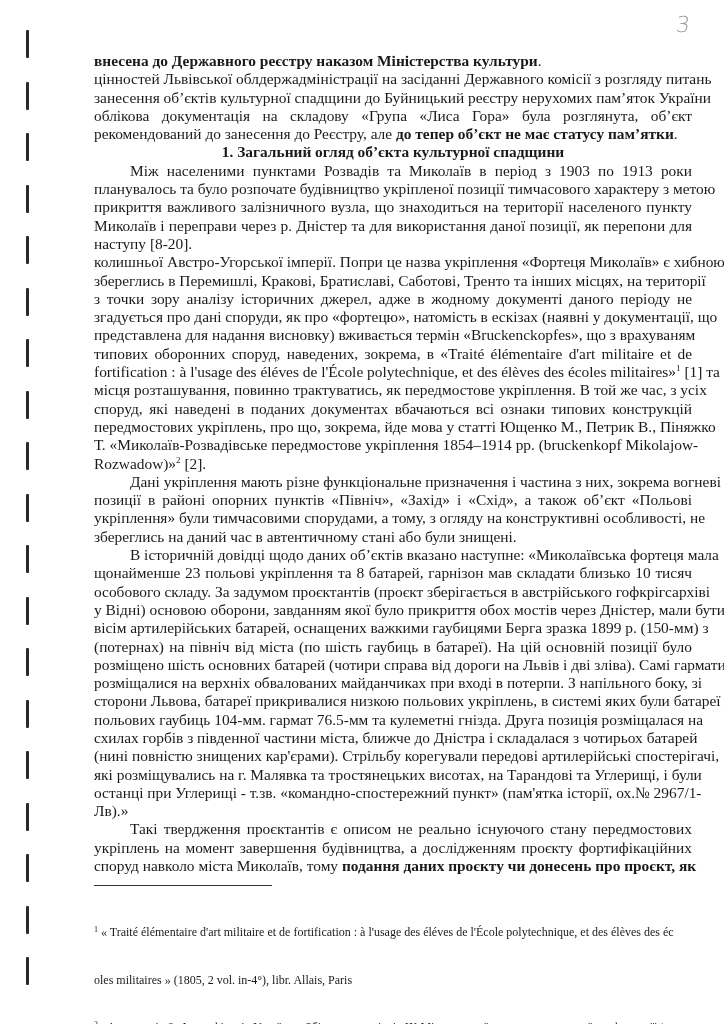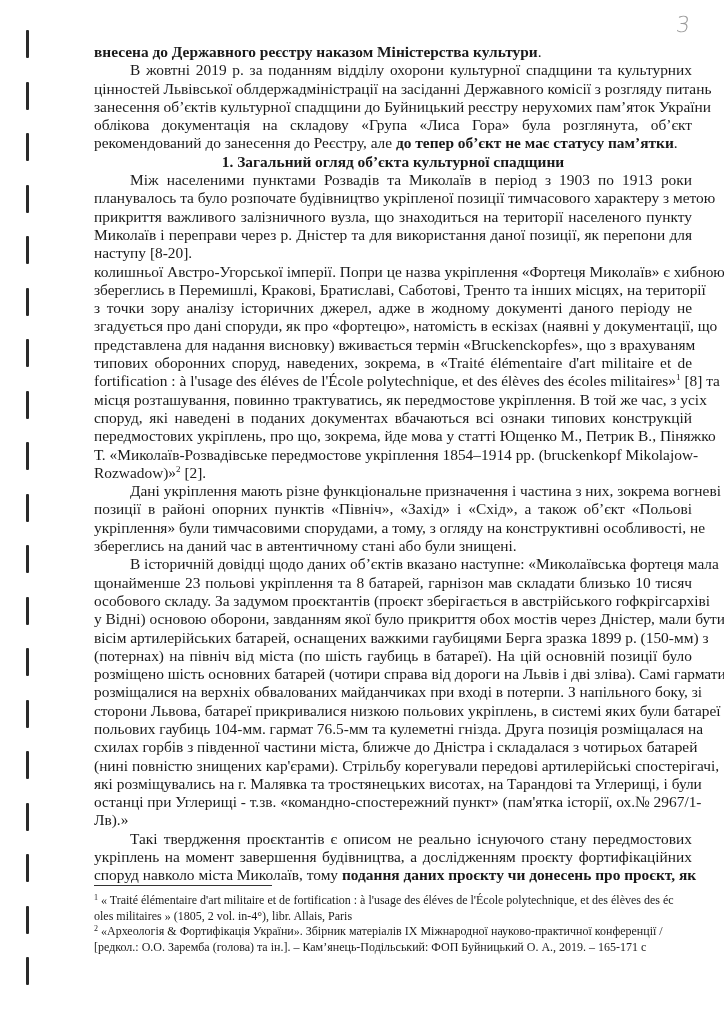--- a/index.html
+++ b/index.html
@@ -13,37 +13,37 @@
     font-family: "DejaVu Sans", sans-serif; font-size: 22px; font-weight: 200;
     color: #9a9a9a; transform: skewX(-6deg);
   }
   .binding {
     position: absolute; left: 26px; top: 30px; width: 4px; height: 994px;
   }
   .binding span {
     position: absolute; left: 0; width: 3px; height: 28px; background: #2a2a2a; border-radius: 1px;
   }
   .text {
-    position: absolute; left: 94px; top: 43px; width: 598px;
+    position: absolute; left: 94px; top: 52px; width: 598px;
     font-size: 15.4px; line-height: 18.3px;
   }
   .line { display: block; white-space: nowrap; text-align: justify; text-align-last: justify; height: 18.3px; }
   .line.last { text-align-last: left; }
   .line.indent { padding-left: 36px; }
   .line.center { text-align: left; text-align-last: center; }
   b { font-weight: bold; }
   sup { font-size: 9px; line-height: 0; vertical-align: 6px; }
   .rule {
     position: absolute; left: 94px; top: 885px; width: 178px; height: 1px; background: #333;
   }
   .footnotes {
     position: absolute; left: 94px; top: 893px; width: 598px;
     font-size: 12px; line-height: 15.6px;
   }
-  .footnotes .fline { display: block; white-space: nowrap; }
+  .footnotes .fline { display: block; white-space: nowrap; margin-top: 32px; }
   .footnotes sup { font-size: 8px; vertical-align: 4px; }
 </style>
 </head>
 <body>
 
 <div class="page-number">3</div>
 
 <div class="binding" id="binding">
     <span style="top: 0px;"></span>
     <span style="top: 51.5px;"></span>
@@ -61,38 +61,37 @@
     <span style="top: 669.5px;"></span>
     <span style="top: 721px;"></span>
     <span style="top: 772.5px;"></span>
     <span style="top: 824px;"></span>
     <span style="top: 875.5px;"></span>
     <span style="top: 927px;"></span>
   </div>
 
 <div class="text" id="body-text">
     <span class="line last"><b>внесена до Державного реєстру наказом Міністерства культури</b><span>.</span></span>
-    <span class="line indent"><span>В жовтні 2019 р. за поданням відділу охорони культурної спадщини та культурних</span></span>
     <span class="line"><span>цінностей Львівської облдержадміністрації на засіданні Державного комісії з розгляду питань</span></span>
     <span class="line"><span>занесення об’єктів культурної спадщини до Буйницький реєстру нерухомих пам’яток України</span></span>
     <span class="line"><span>облікова документація на складову «Група «Лиса Гора» була розглянута, об’єкт</span></span>
     <span class="line last"><span>рекомендований до занесення до Реєстру, але </span><b>до тепер об’єкт не має статусу пам’ятки</b><span>.</span></span>
     <span class="line center"><b>1.  Загальний огляд об’єкта культурної спадщини</b></span>
     <span class="line indent"><span>Між населеними пунктами Розвадів та Миколаїв в період з 1903 по 1913 роки</span></span>
     <span class="line"><span>планувалось та було розпочате будівництво укріпленої позиції тимчасового характеру з метою</span></span>
     <span class="line"><span>прикриття важливого залізничного вузла, що знаходиться на території населеного пункту</span></span>
     <span class="line"><span>Миколаїв і переправи через р. Дністер та для використання даної позиції, як перепони для</span></span>
     <span class="line last"><span>наступу [8-20].</span></span>
     <span class="line"><span>колишньої Австро-Угорської імперії. Попри це назва укріплення «Фортеця Миколаїв» є хибною</span></span>
     <span class="line"><span>збереглись в Перемишлі, Кракові, Братиславі, Саботові, Тренто та інших місцях, на території</span></span>
     <span class="line"><span>з точки зору аналізу історичних джерел, адже в жодному документі даного періоду не</span></span>
     <span class="line"><span>згадується про дані споруди, як про «фортецю», натомість в ескізах (наявні у документації, що</span></span>
     <span class="line"><span>представлена для надання висновку) вживається термін «Bruckenckopfes», що з врахуваням</span></span>
     <span class="line"><span>типових оборонних споруд, наведених, зокрема, в «Traité élémentaire d'art militaire et de</span></span>
-    <span class="line"><span>fortification : à l'usage des éléves de l'École polytechnique, et des élèves des écoles militaires»</span><sup>1</sup><span> [8] та</span></span>
+    <span class="line"><span>fortification : à l'usage des éléves de l'École polytechnique, et des élèves des écoles militaires»</span><sup>1</sup><span> [1] та</span></span>
     <span class="line"><span>місця розташування, повинно трактуватись, як передмостове укріплення. В той же час, з усіх</span></span>
     <span class="line"><span>споруд, які наведені в поданих документах вбачаються всі ознаки типових конструкцій</span></span>
     <span class="line"><span>передмостових укріплень, про що, зокрема, йде мова у статті Ющенко М., Петрик В., Піняжко</span></span>
     <span class="line"><span>Т. «Миколаїв-Розвадівське передмостове укріплення 1854–1914 рр. (bruckenkopf Mikolajow-</span></span>
     <span class="line last"><span>Rozwadow)»</span><sup>2</sup><span> [2].</span></span>
     <span class="line indent"><span>Дані укріплення мають різне функціональне призначення і частина з них, зокрема вогневі</span></span>
     <span class="line"><span>позиції в районі опорних пунктів «Північ», «Захід» і «Схід», а також об’єкт «Польові</span></span>
     <span class="line"><span>укріплення» були тимчасовими спорудами, а тому, з огляду на конструктивні особливості, не</span></span>
     <span class="line last"><span>збереглись на даний час в автентичному стані або були знищені.</span></span>
     <span class="line indent"><span>В історичній довідці щодо даних об’єктів вказано наступне: «Миколаївська фортеця мала</span></span>

